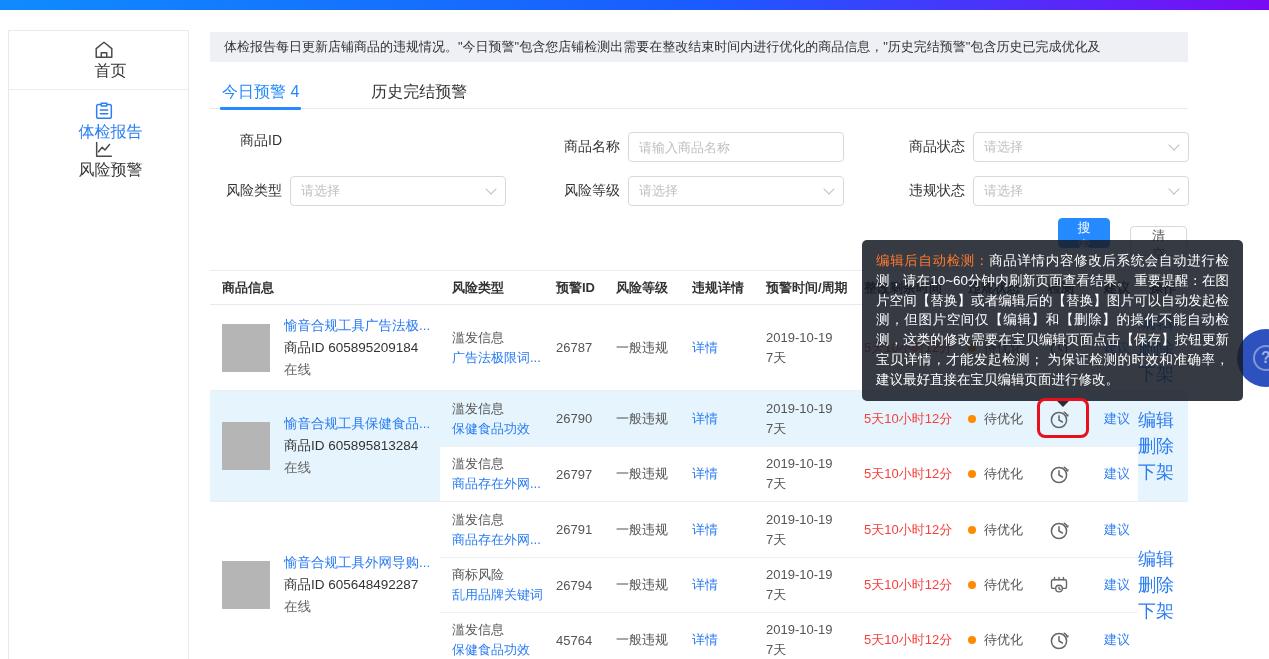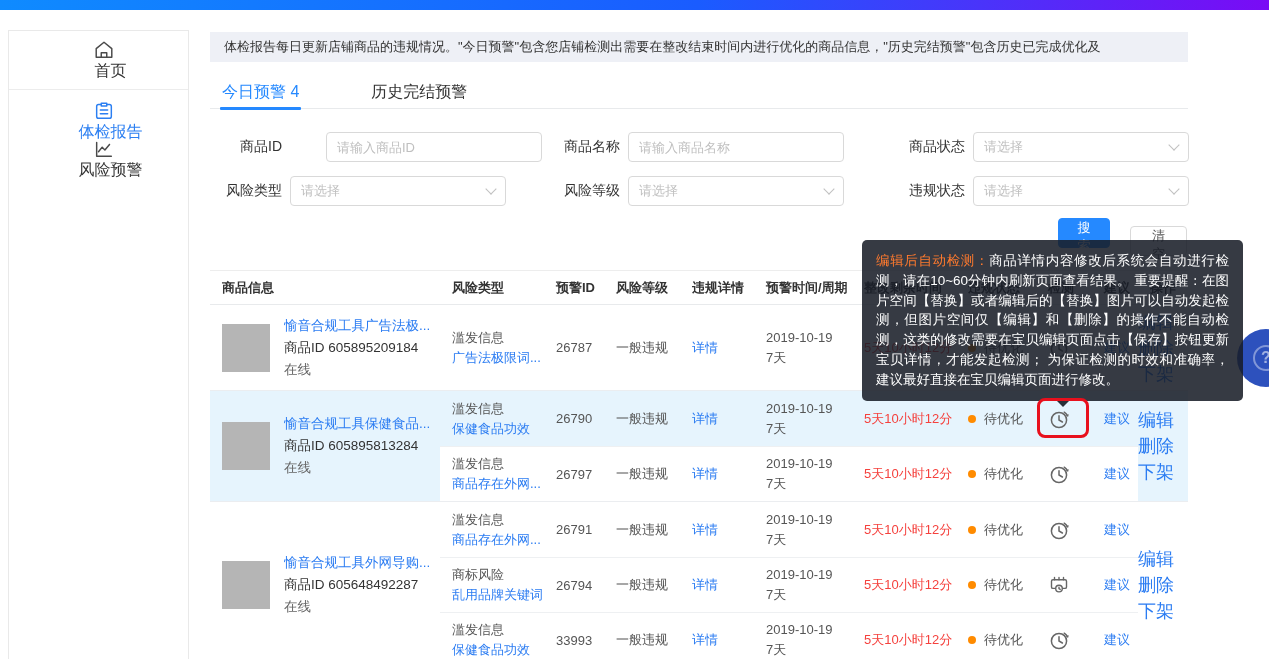--- a/index.html
+++ b/index.html
@@ -139,23 +139,22 @@
     <div class="tabs">
       <div class="tab active">
         <span>今日预警</span>
         <span>4</span>
       </div>
       <div class="tab">
         <span>历史完结预警</span>
       </div>
     </div>
 
-    <div class="fgroup" style="left:12px; top:102px;gap:36px;">
+    <div class="fgroup" style="left:12px; top:102px;">
       <span class="flabel">商品ID</span>
-      <input class="fctl" placeholder="请输入商品ID" style="">
     </div>
     <div class="fgroup" style="left:350px; top:102px;">
       <span class="flabel">商品名称</span>
       <input class="fctl" placeholder="请输入商品名称" style="">
     </div>
     <div class="fgroup" style="left:695px; top:102px;">
       <span class="flabel">商品状态</span>
       <div class="fctl fselect">
         <span>请选择</span>
         <span class="chevron"></span>
@@ -381,21 +380,21 @@
                 <path d="M11 14.2 v1.5 l1.2 0.7"></path>
               </svg>
             </div>
             <div class="cell c-advice"><a class="link">建议</a></div>
           </div>
           <div class="subrow">
             <div class="cell c-risk two-line">
               <div>滥发信息</div>
               <a class="link">保健食品功效</a>
             </div>
-            <div class="cell c-id">33993</div>
+            <div class="cell c-id">45764</div>
             <div class="cell c-level">一般违规</div>
             <div class="cell c-detail"><a class="link">详情</a></div>
             <div class="cell c-time two-line">
               <div>2019-10-19</div>
               <div>7天</div>
             </div>
             <div class="cell c-remain remain">5天10小时12分</div>
             <div class="cell c-status status-cell">
               <span class="dot"></span>
               <span>待优化</span>

